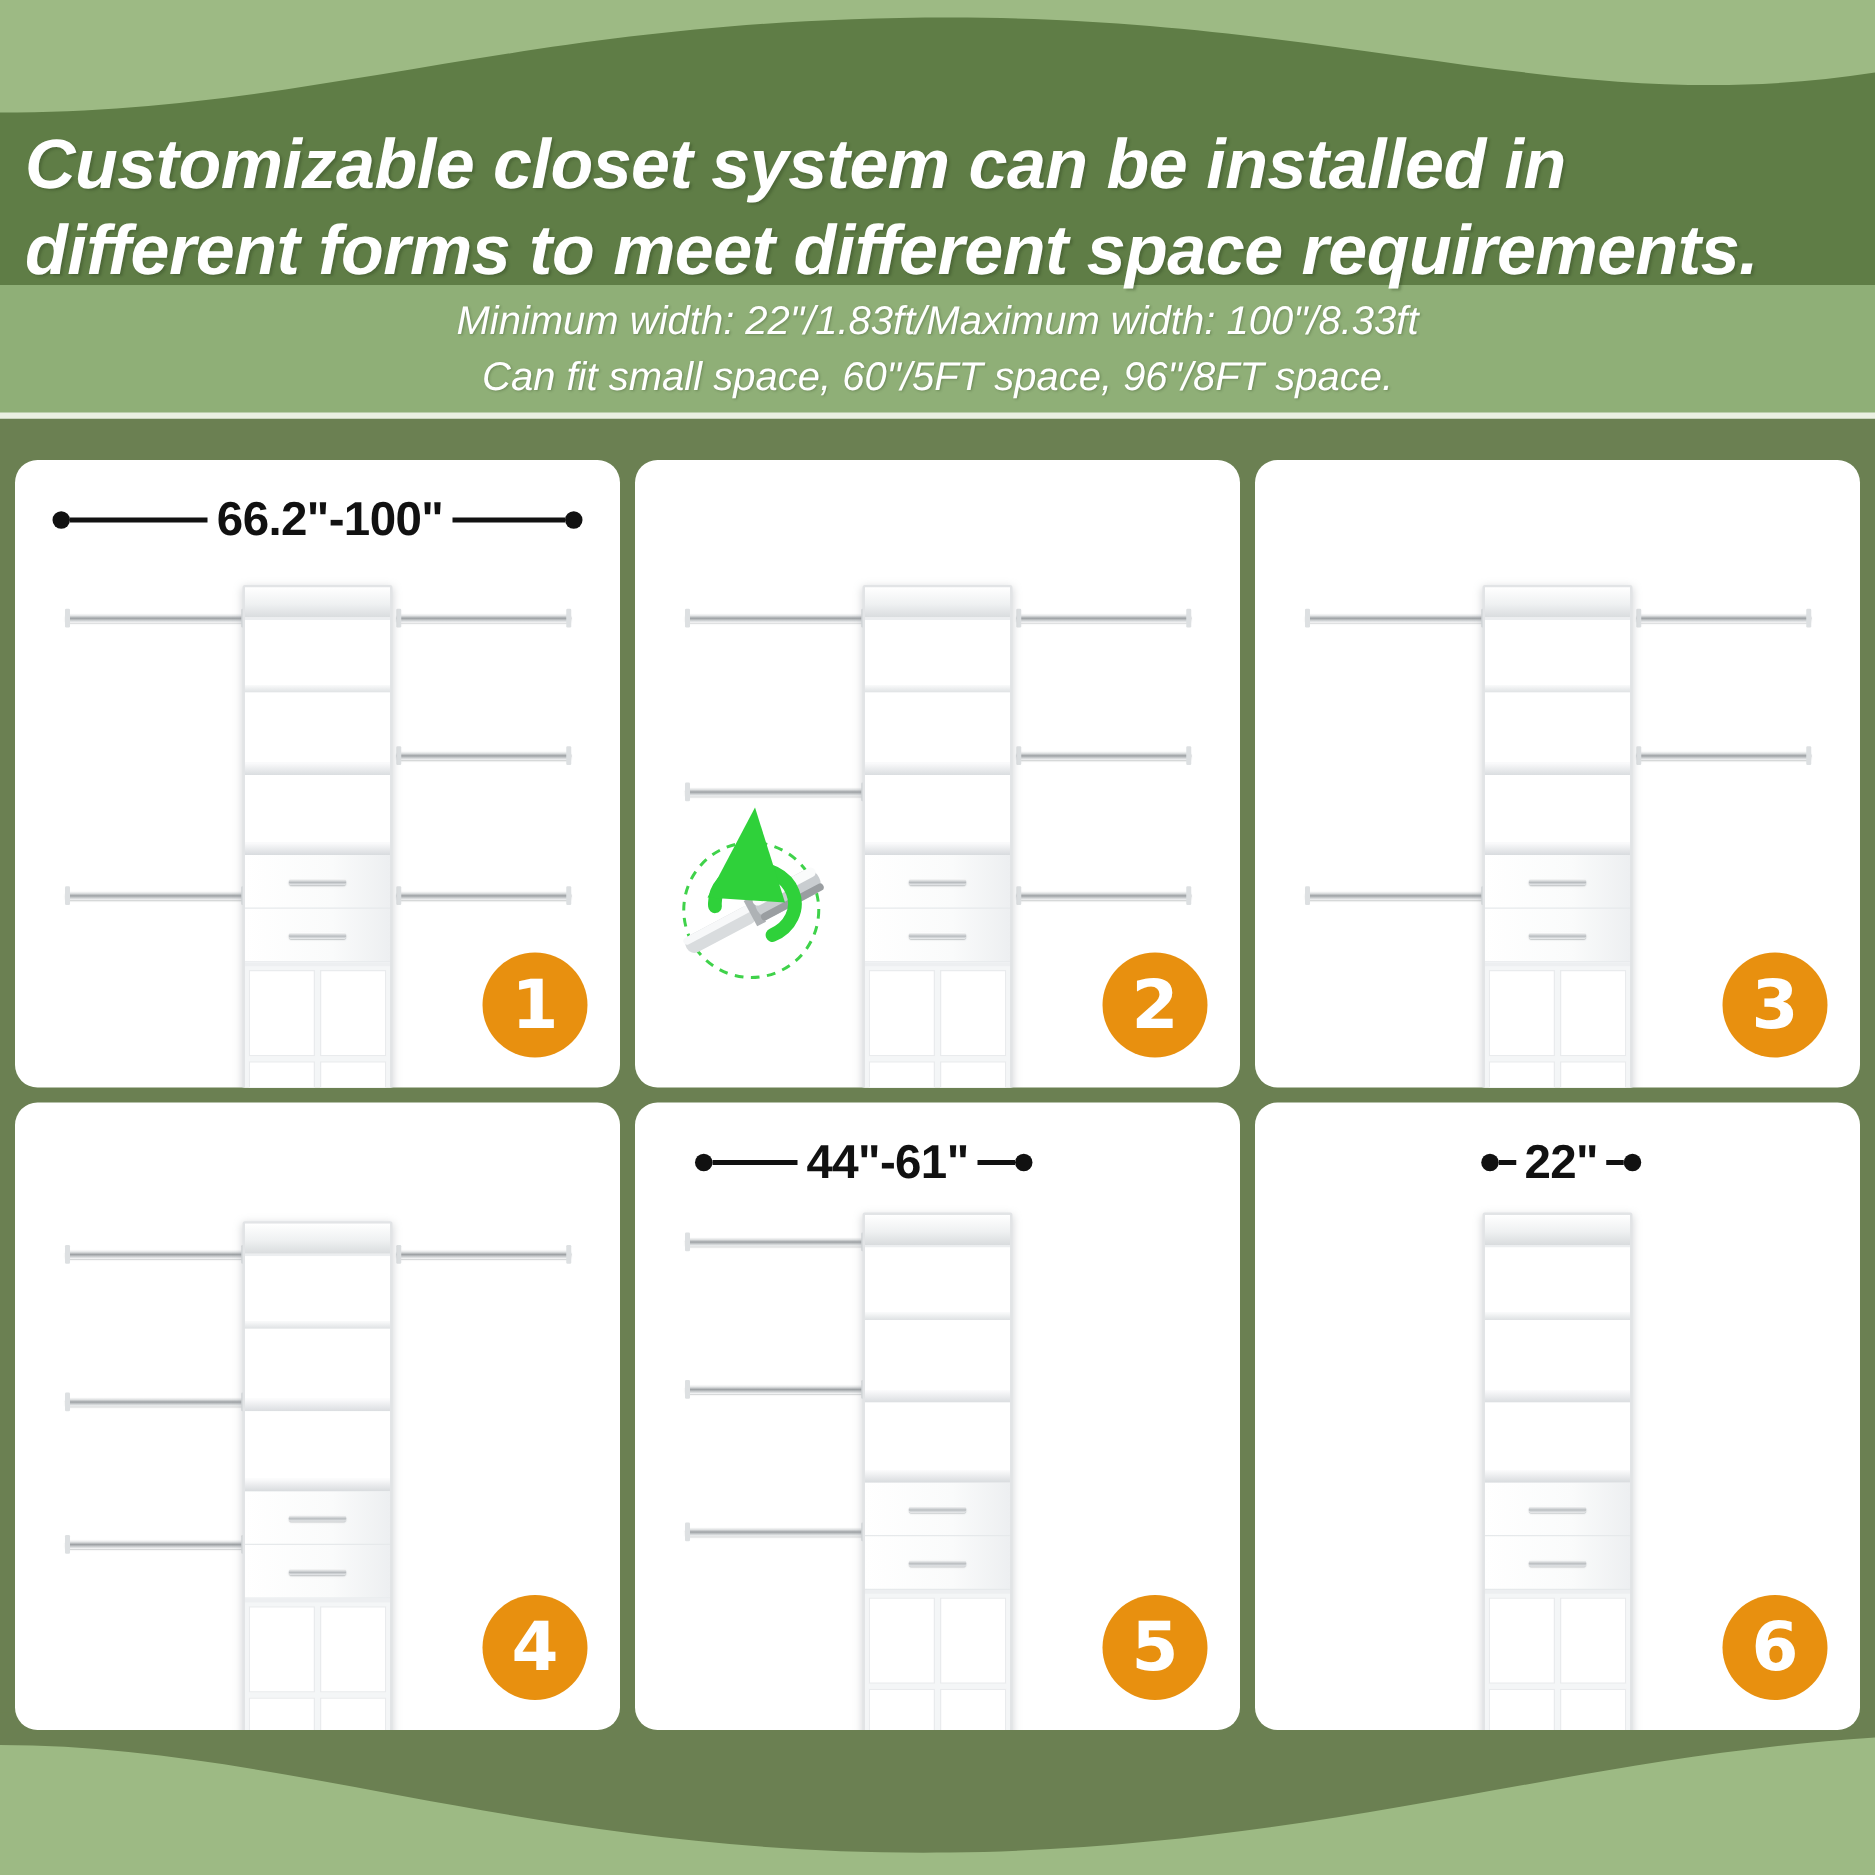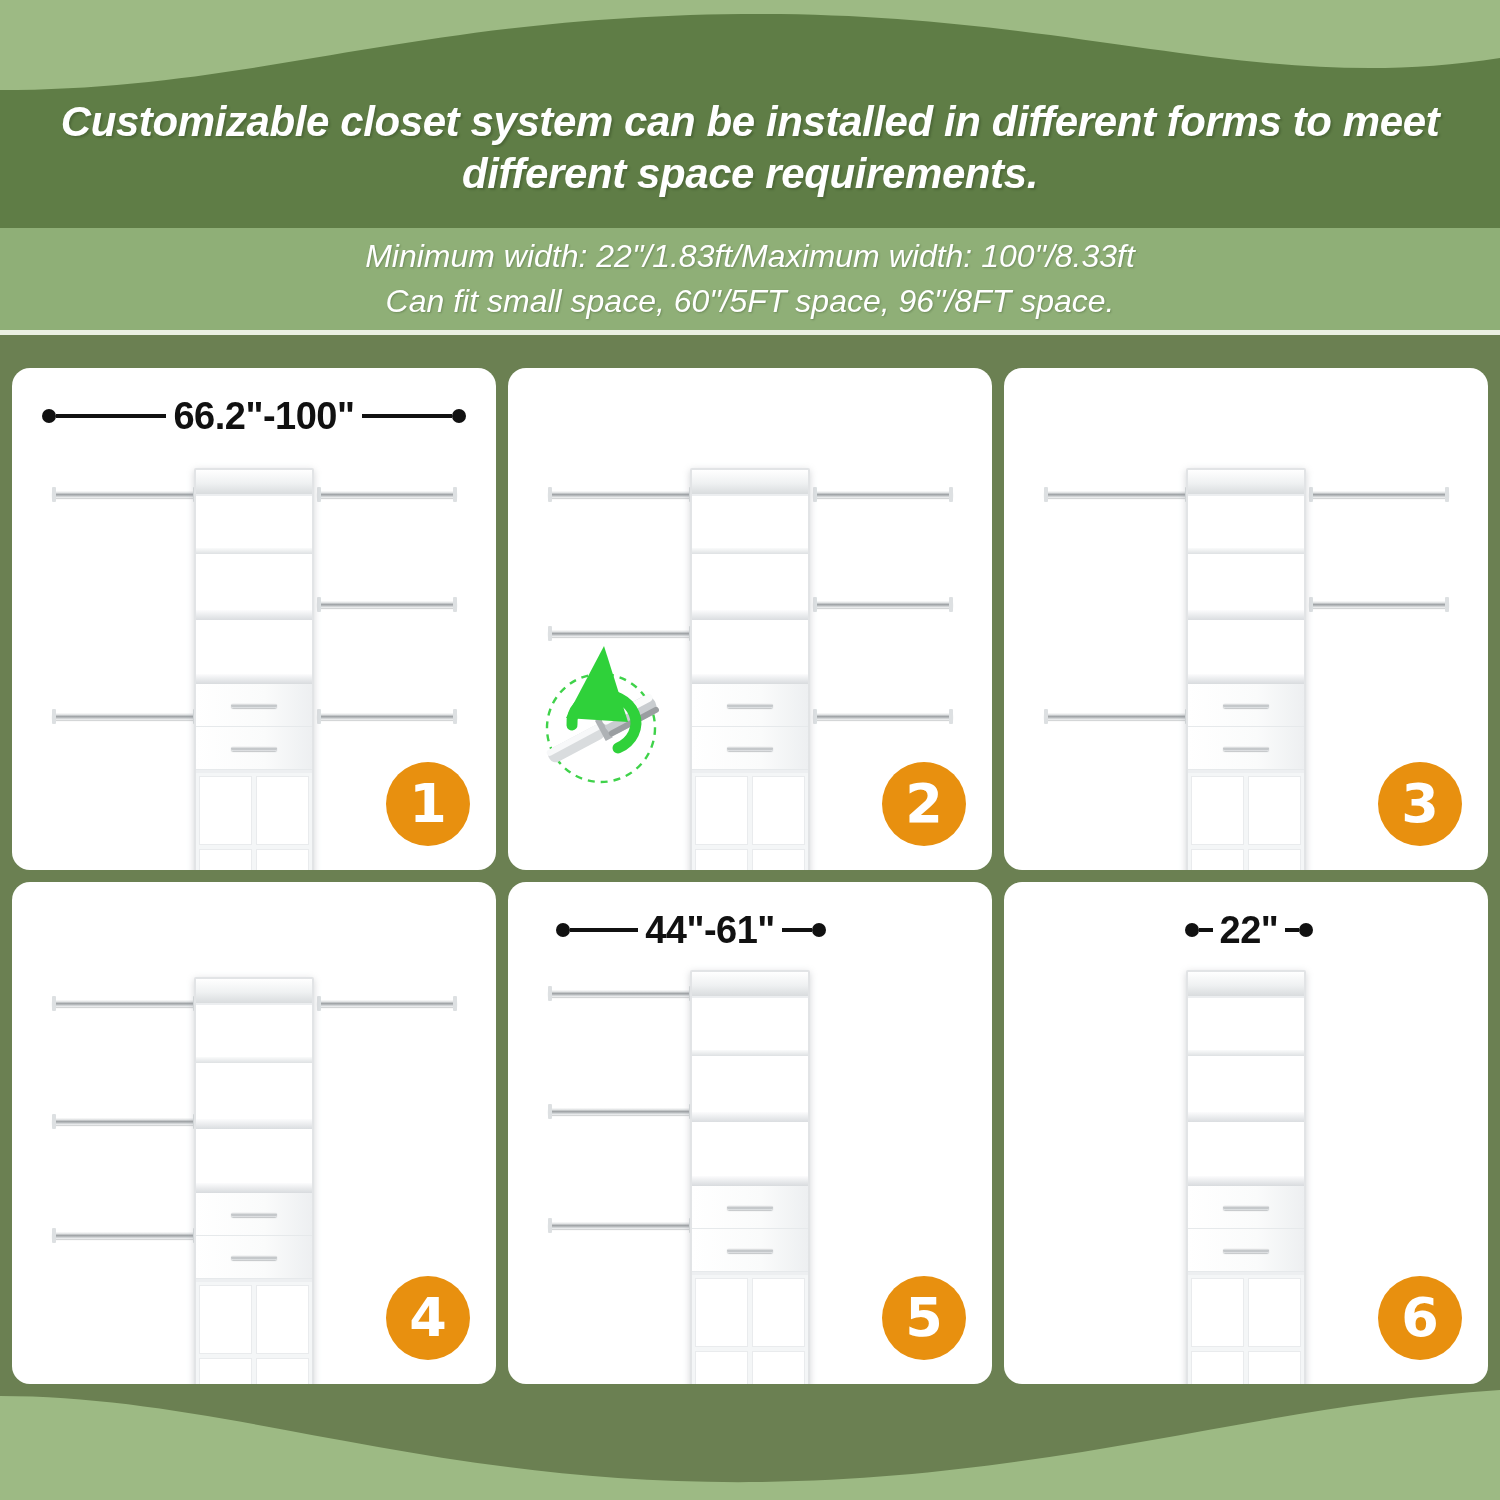--- a/index.html
+++ b/index.html
@@ -18,23 +18,23 @@
     overflow: hidden;
     background: #9DBA84;
   }
   .header-wave {
     position: absolute; top: 0; left: 0;
     width: 1500px; height: 232px;
   }
   .headline {
     position: absolute;
     top: 96px; left: 0; width: 1500px;
-    text-align: center;
+    text-align: left;
     color: #FFFFFF;
-    font-size: 42px;
+    font-size: 56px;
     font-weight: bold;
     font-style: italic;
     line-height: 1.24;
     letter-spacing: -0.4px;
     text-shadow: 2px 2px 2px rgba(40,60,25,0.30);
     padding: 0 20px;
     z-index: 3;
   }
   .subtitle-band {
     position: absolute;

